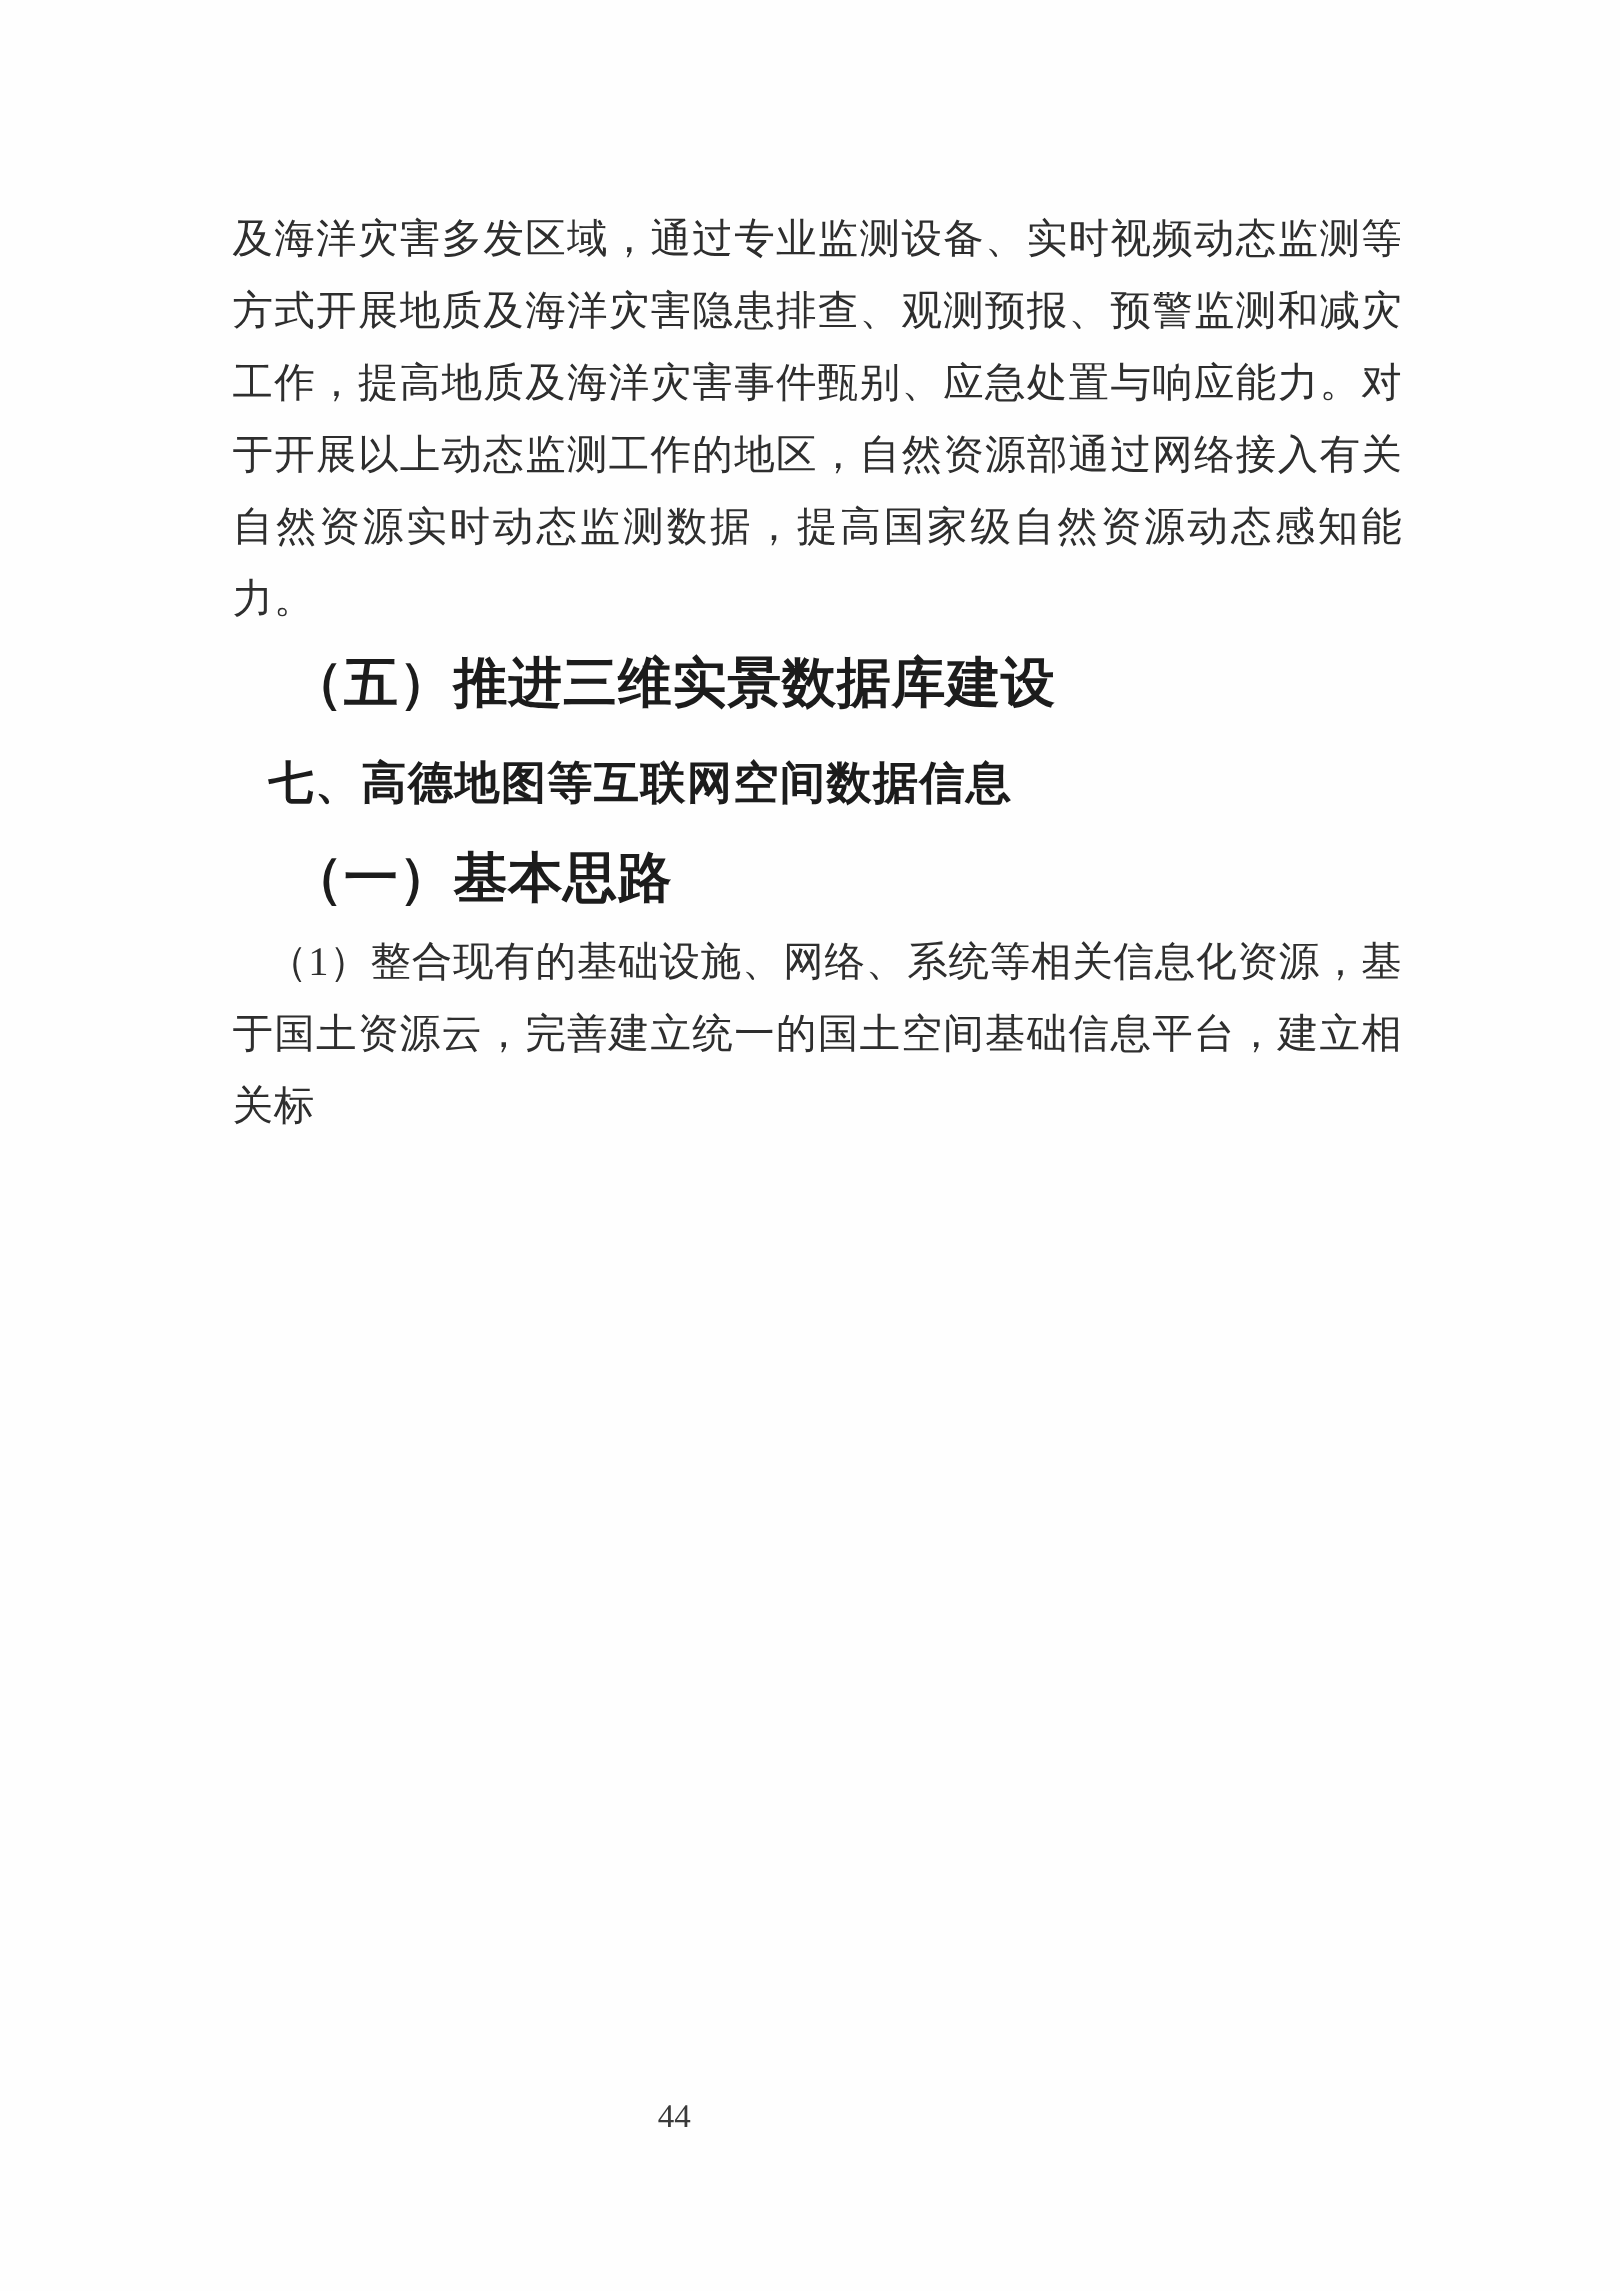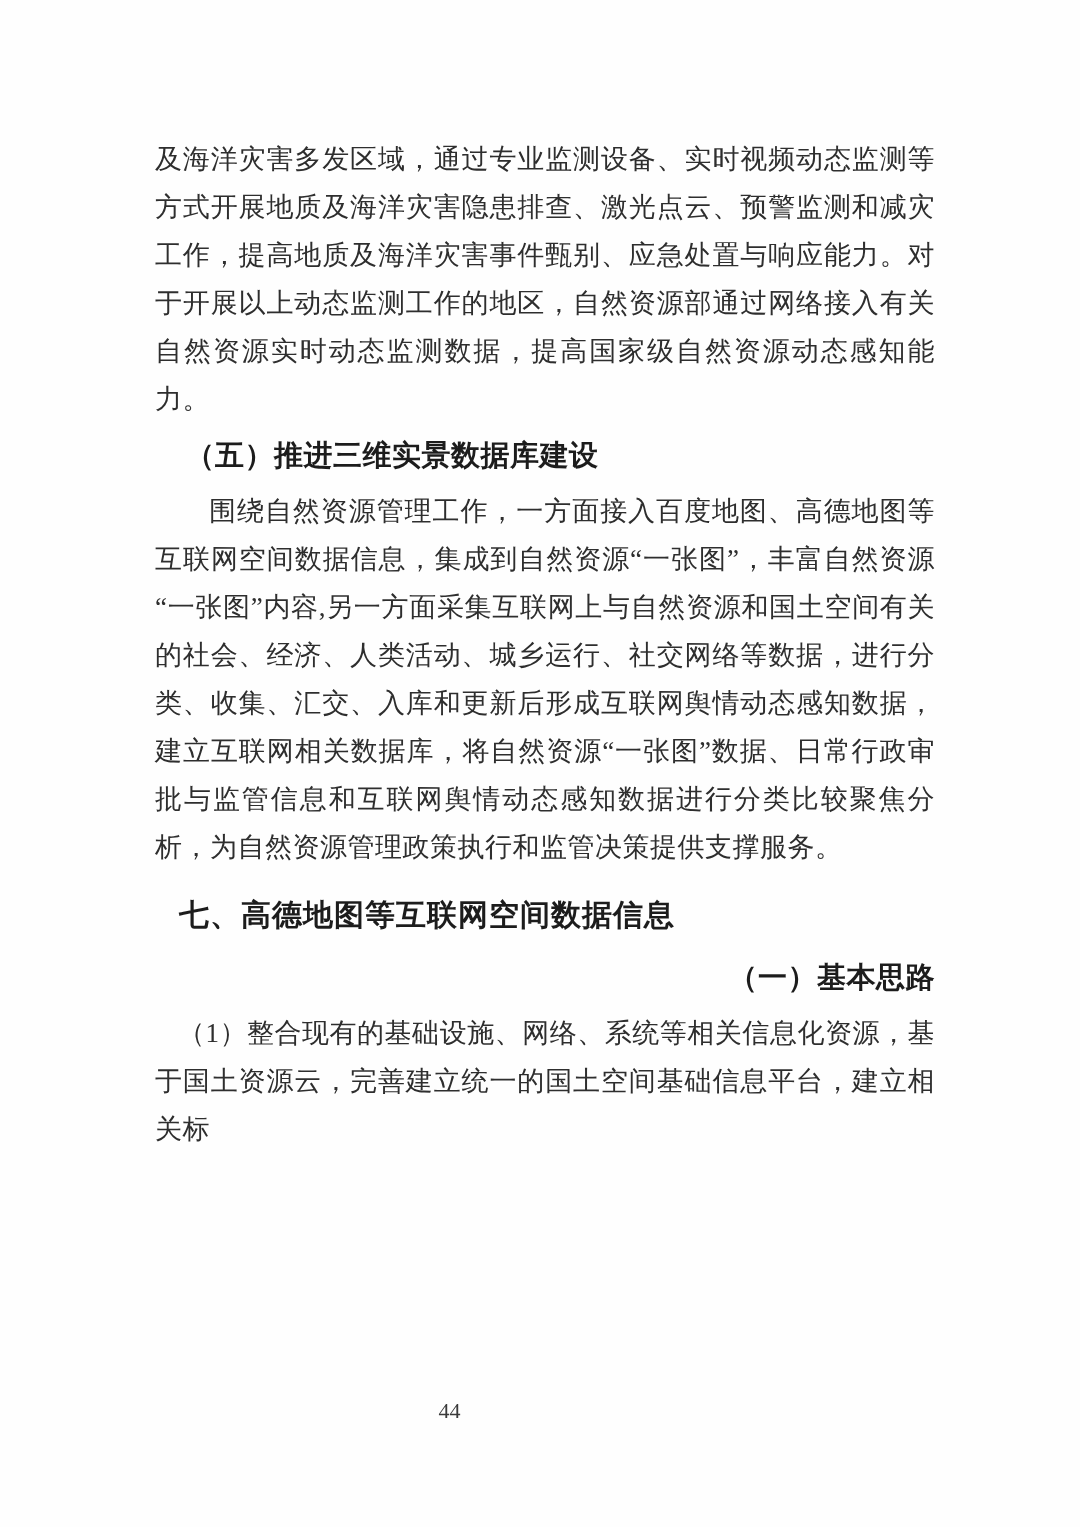--- a/index.html
+++ b/index.html
@@ -33,27 +33,27 @@
     word-break: break-all;
     color: #2e2e2e;
   }
   p.body.block-gap { margin-top: 8px; }
   p.body.indent { text-indent: 2em; }
   p.body.indent-num { text-indent: 0.85em; }
   h3.heading {
     margin: 8px 0 0 0;
     font-family: "Liberation Sans", "DejaVu Sans", sans-serif;
     font-weight: 700;
-    font-size: 29px;
+    font-size: 36px;
     line-height: 48px;
     text-indent: 1.05em;
     color: #1c1c1c;
     letter-spacing: 0.5px;
   }
-  h3.heading.sub-gap { margin-top: 14px; text-align: right; }
+  h3.heading.sub-gap { margin-top: 14px; }
   h2.chapter {
     margin: 20px 0 0 0;
     font-family: "Liberation Sans", "DejaVu Sans", sans-serif;
     font-weight: 700;
     font-size: 30px;
     line-height: 48px;
     text-indent: 0.8em;
     color: #1c1c1c;
     letter-spacing: 1px;
   }
@@ -68,27 +68,26 @@
     color: #3a3a3a;
     font-family: "Liberation Serif", "DejaVu Serif", serif;
   }
 </style>
 </head>
 <body>
 
 <div class="page">
   <div class="content">
 
-    <p class="body">及海洋灾害多发区域，通过专业监测设备、实时视频动态监测等方式开展地质及海洋灾害隐患排查、激光点云、预警监测和减灾工作，提高地质及海洋灾害事件甄别、应急处置与响应能力。对于开展以上动态监测工作的地区，自然资源部通过网络接入有关自然资源实时动态监测数据，提高国家级自然资源动态感知能力。</p>
+    <p class="body">及海洋灾害多发区域，通过专业监测设备、实时视频动态监测等方式开展地质及海洋灾害隐患排查、观测预报、预警监测和减灾工作，提高地质及海洋灾害事件甄别、应急处置与响应能力。对于开展以上动态监测工作的地区，自然资源部通过网络接入有关自然资源实时动态监测数据，提高国家级自然资源动态感知能力。</p>
 
     <h3 class="heading">（五）推进三维实景数据库建设</h3>
 
 
 
-    <p class="body indent block-gap">围绕自然资源管理工作，一方面接入百度地图、高德地图等互联网空间数据信息，集成到自然资源“一张图”，丰富自然资源“一张图”内容,另一方面采集互联网上与自然资源和国土空间有关的社会、经济、人类活动、城乡运行、社交网络等数据，进行分类、收集、汇交、入库和更新后形成互联网舆情动态感知数据，建立互联网相关数据库，将自然资源“一张图”数据、日常行政审批与监管信息和互联网舆情动态感知数据进行分类比较聚焦分析，为自然资源管理政策执行和监管决策提供支撑服务。</p>
 
     <h2 class="chapter">七、高德地图等互联网空间数据信息</h2>
 
     <h3 class="heading sub-gap">（一）基本思路</h3>
 
     <p class="body indent-num block-gap">（1）整合现有的基础设施、网络、系统等相关信息化资源，基于国土资源云，完善建立统一的国土空间基础信息平台，建立相关标</p>
 
   </div>
 
   <div class="page-number">44</div>

